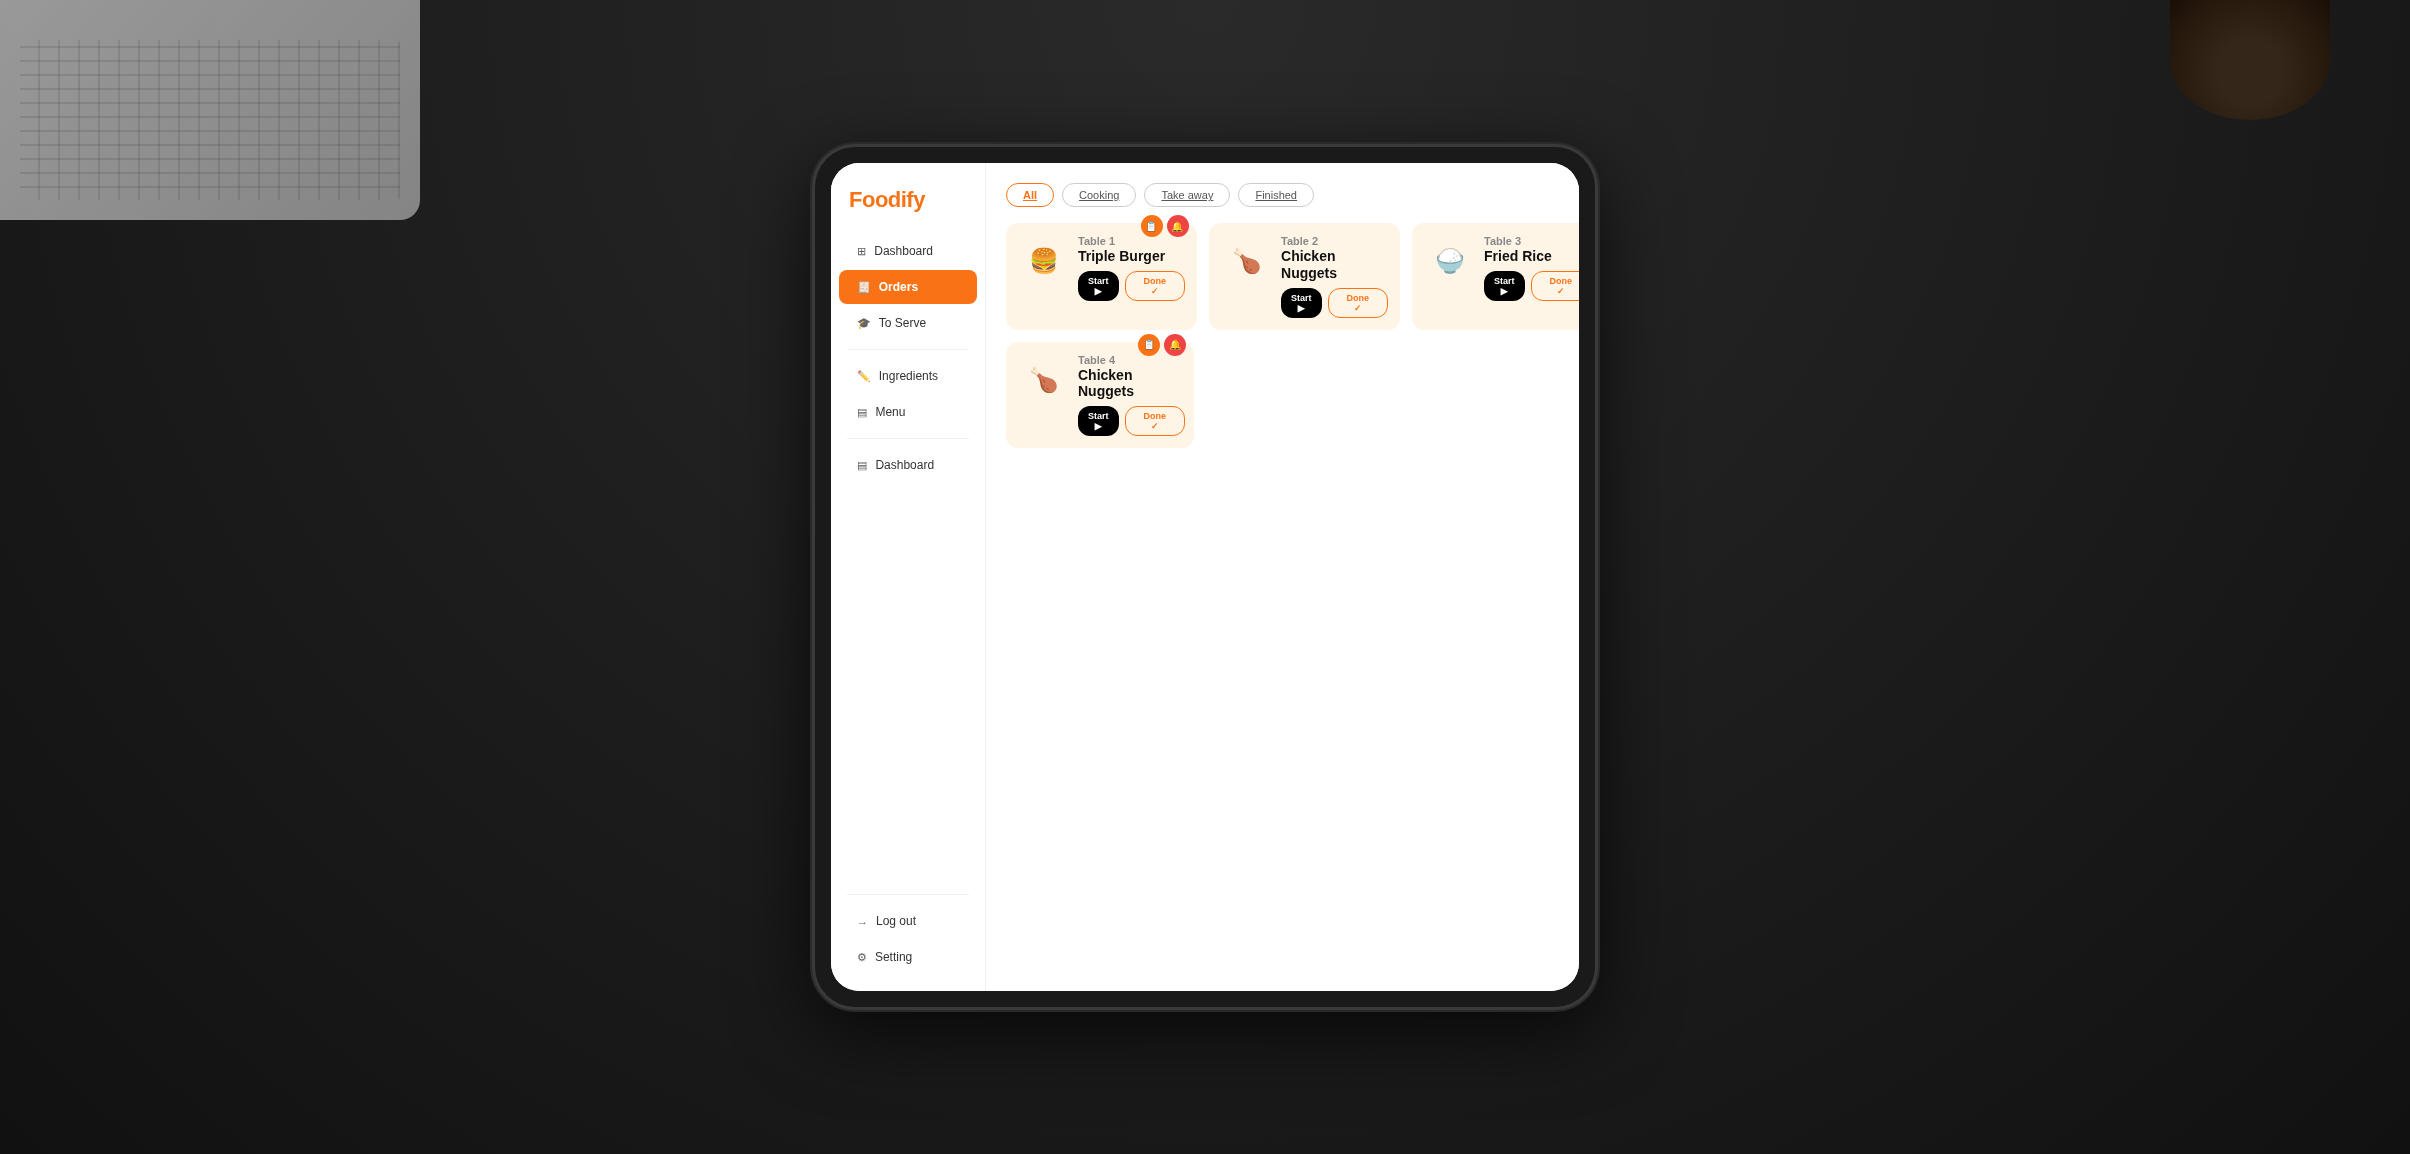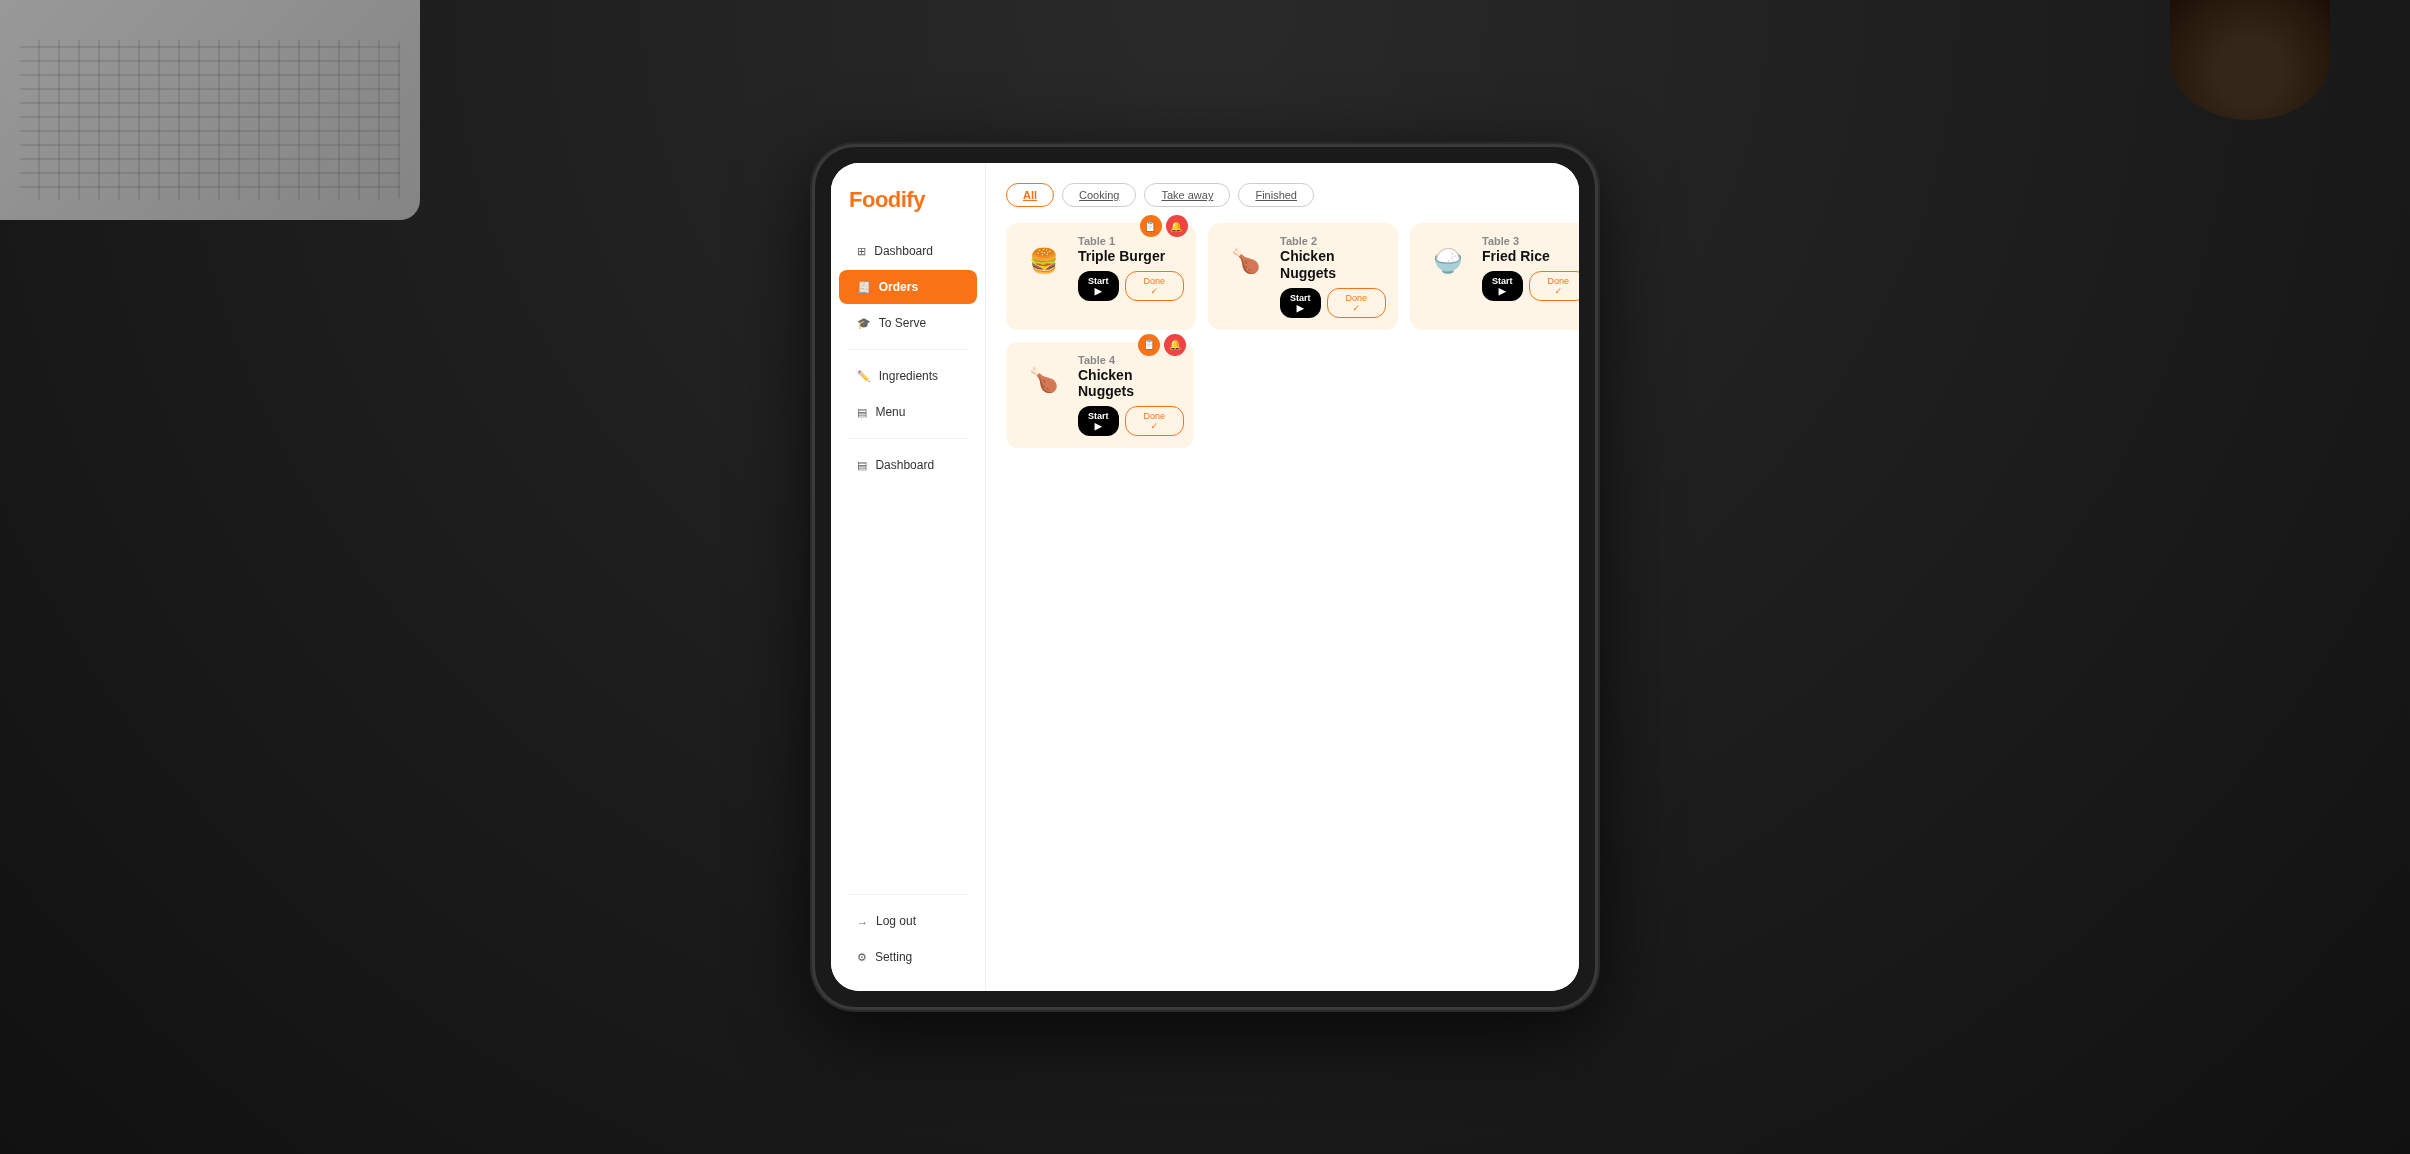--- a/index.html
+++ b/index.html
@@ -245,21 +245,21 @@
       display: flex; align-items: center; gap: 3px;
     }
 
     .btn-done {
       background: transparent;
       color: #F97316;
       border: 1.5px solid #F97316;
       border-radius: 12px;
       padding: 4px 18px;
       font-size: 9px;
-      font-weight: 400;
+      font-weight: 700;
       cursor: pointer;
       display: flex; align-items: center; gap: 3px;
     }
 
     
     .orders-row2 {
       margin-top: 12px;
       display: flex;
       gap: 12px;
     }

